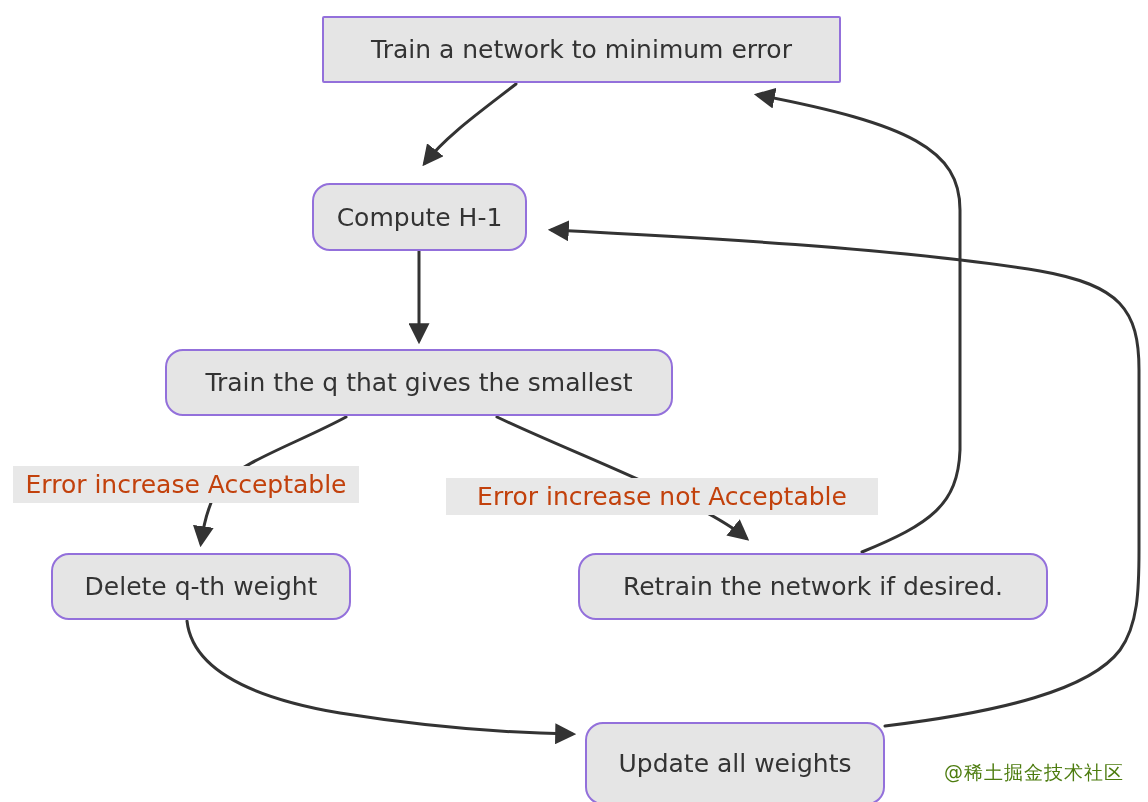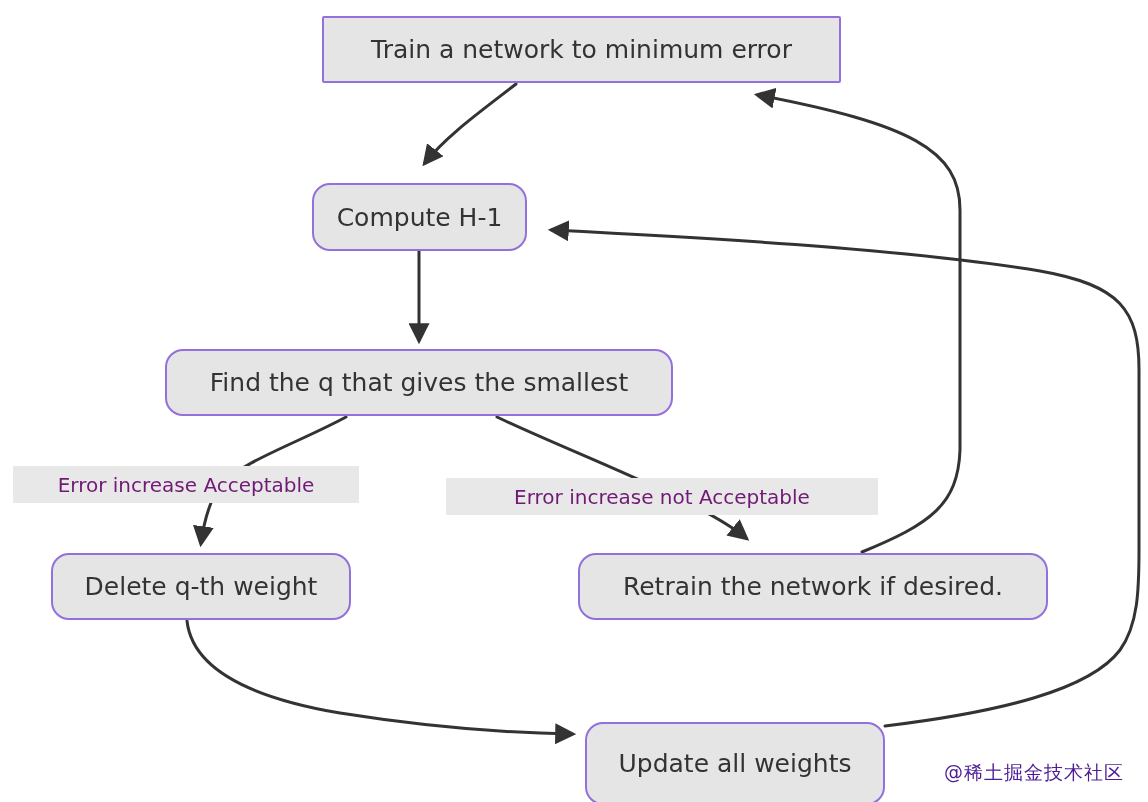--- a/index.html
+++ b/index.html
@@ -17,30 +17,30 @@
     font-size:25px;
     display:flex;align-items:center;justify-content:center;
     white-space:nowrap;
     box-sizing:border-box;
   }
   .node.rounded{border-radius:18px;}
   .node.square{border-radius:2px;}
   .edge-label{
     position:absolute;z-index:3;
     background:#e8e8e8;
-    color:#701a75;
-    font-size:20px;
+    color:#c2410c;
+    font-size:25px;
     display:flex;align-items:center;justify-content:center;
     white-space:nowrap;
     box-sizing:border-box;
   }
   .watermark{
     position:absolute;z-index:4;
     right:24px;bottom:16px;
-    color:#4c1d95;
+    color:#4d7c0f;
     font-size:19px;
     letter-spacing:1px;
   }
 </style>
 </head>
 <body>
 
 <svg id="edge-layer" viewBox="0 0 1148 802" xmlns="http://www.w3.org/2000/svg">
   <defs>
     <marker id="arrow" viewBox="0 0 10 10" refX="8" refY="5" markerWidth="7" markerHeight="7" orient="auto">
@@ -53,21 +53,21 @@
     <path d="M 346 417 C 300 442, 240 462, 220 486 C 210 500, 204 522, 201 543" marker-end="url(#arrow)"></path>
     <path d="M 497 417 C 570 452, 700 500, 746 538" marker-end="url(#arrow)"></path>
     <path d="M 187 621 C 192 665, 240 696, 340 713 C 440 729, 512 733, 572 734" marker-end="url(#arrow)"></path>
     <path d="M 862 552 C 930 524, 958 505, 960 450 L 960 210 C 960 150, 910 124, 758 95" marker-end="url(#arrow)"></path>
     <path d="M 885 726 C 1000 712, 1090 690, 1120 650 C 1138 625, 1139 590, 1139 550 L 1139 370 C 1139 310, 1120 285, 1040 271 C 900 248, 690 237, 552 230" marker-end="url(#arrow)"></path>
   </g>
 </svg>
 
 <div class="node square" style="left:322px;top:16px;width:519px;height:67px">Train a network to minimum error</div>
 <div class="node rounded" style="left:312px;top:183px;width:215px;height:68px">Compute H-1</div>
-<div class="node rounded" style="left:165px;top:349px;width:508px;height:67px">Find the q that gives the smallest</div>
+<div class="node rounded" style="left:165px;top:349px;width:508px;height:67px">Train the q that gives the smallest</div>
 <div class="node rounded" style="left:51px;top:553px;width:300px;height:67px">Delete q-th weight</div>
 <div class="node rounded" style="left:578px;top:553px;width:470px;height:67px">Retrain the network if desired.</div>
 <div class="node rounded" style="left:585px;top:722px;width:300px;height:83px">Update all weights</div>
 
 <div class="edge-label" style="left:13px;top:466px;width:346px;height:37px">Error increase Acceptable</div>
 <div class="edge-label" style="left:446px;top:478px;width:432px;height:37px">Error increase not Acceptable</div>
 
 <div class="watermark">@稀土掘金技术社区</div>
 
 </body></html>

